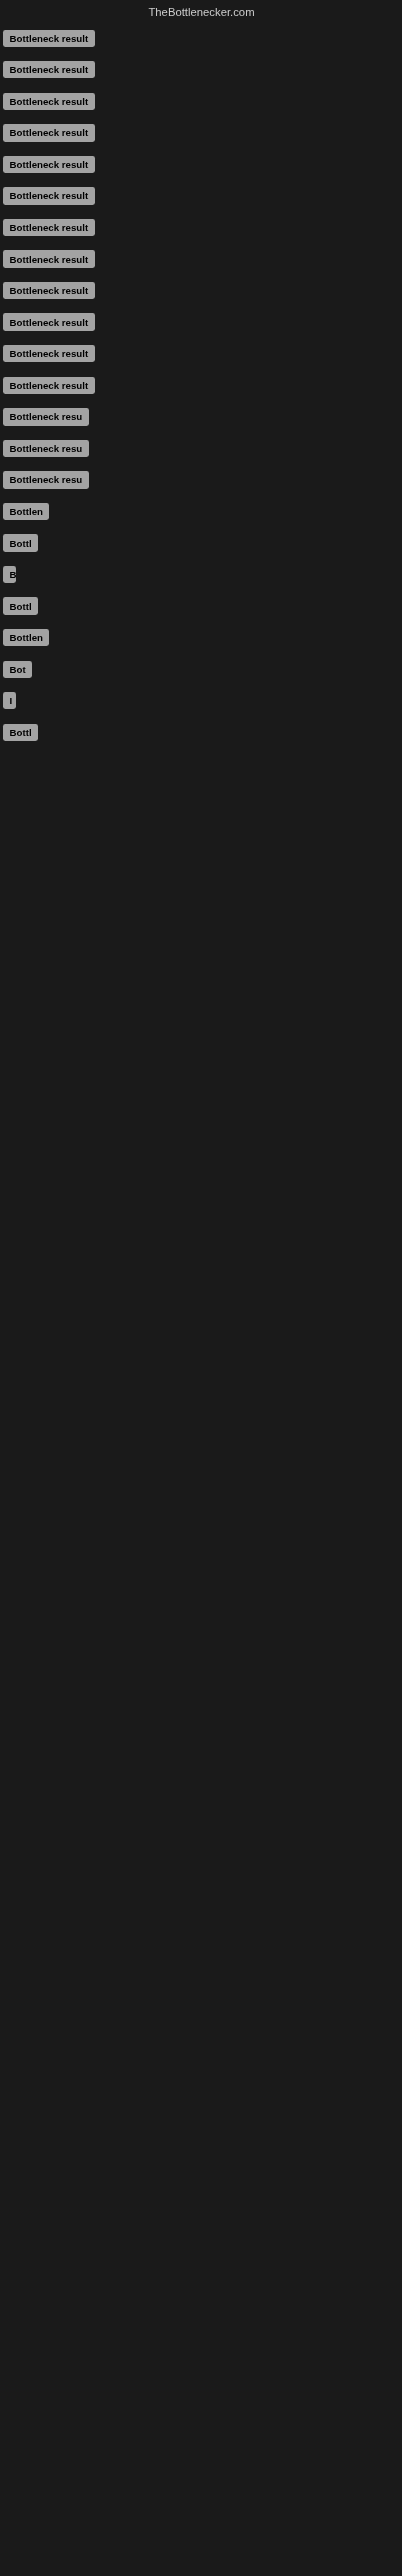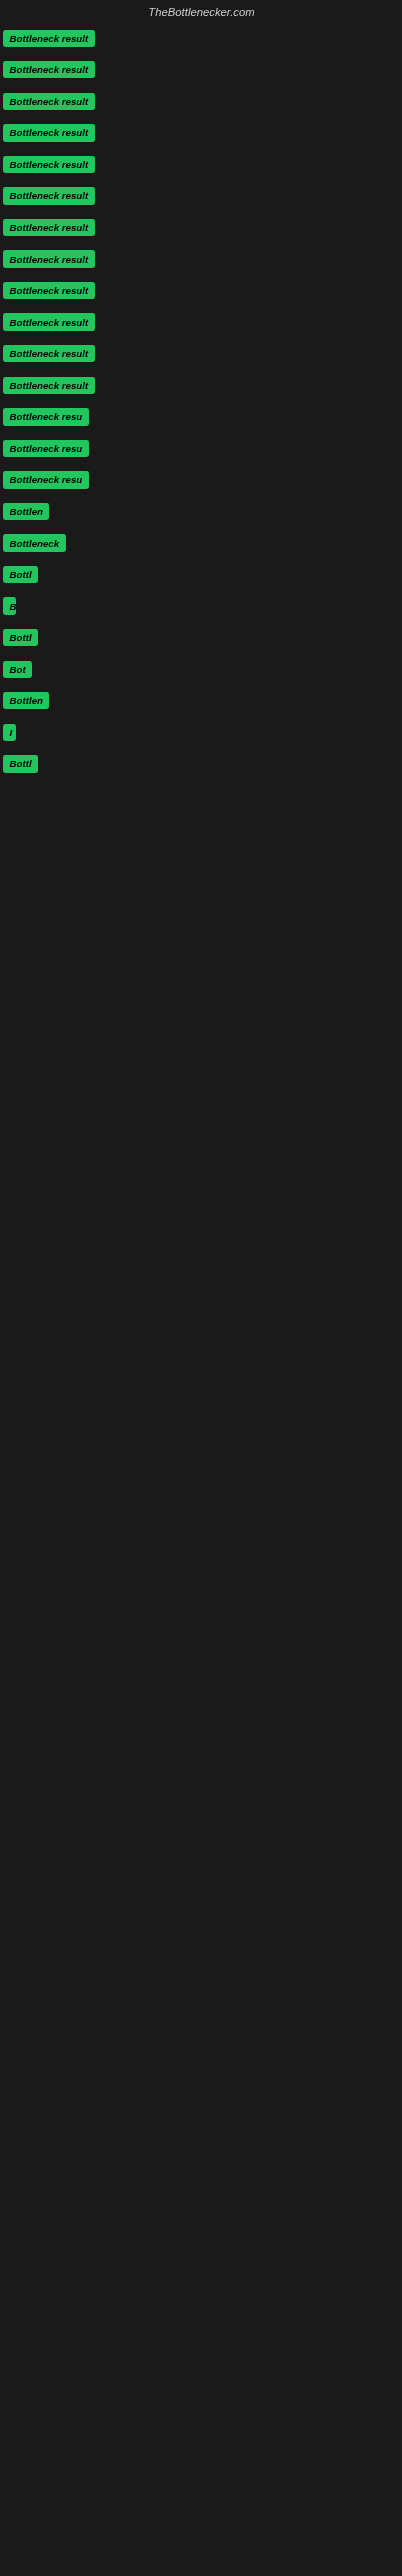--- a/index.html
+++ b/index.html
@@ -1,36 +1,35 @@
 <!DOCTYPE html>
 <html style="font-size:13px"><head>
   <meta charset="utf-8">
   <style>
     * {
       margin: 0;
       padding: 0;
       box-sizing: border-box;
-      font-style: italic;
     }
     body {
       width: 403px;
       min-height: 2576px;
       background-color: #1a1a1a;
       font-family: Arial, sans-serif;
       position: relative;
     }
     .site-header {
       text-align: center;
       padding: 6.4px 0 3.2px 0;
       color: #cccccc;
       font-size: 11.3px;
     }
     .bottleneck-badge {
       display: inline-block;
-      background-color: #22c55e;
+      background-color: #a3a3a3;
       color: #000;
       font-size: 9.7px;
       font-weight: bold;
       padding: 3.2px 6.4px;
       border-radius: 2.4px;
       white-space: nowrap;
       overflow: hidden;
     }
     .result-row {
       margin: 4.8px 0 4.8px 0;
@@ -54,22 +53,21 @@
     <div class="result-row"><span class="bottleneck-badge" style="max-width: 129px;">Bottleneck result</span></div>
     <div class="result-row"><span class="bottleneck-badge" style="max-width: 129px;">Bottleneck result</span></div>
     <div class="result-row"><span class="bottleneck-badge" style="max-width: 129px;">Bottleneck result</span></div>
     <div class="result-row"><span class="bottleneck-badge" style="max-width: 129px;">Bottleneck result</span></div>
     <div class="result-row"><span class="bottleneck-badge" style="max-width: 129px;">Bottleneck result</span></div>
     <div class="result-row"><span class="bottleneck-badge" style="max-width: 129px;">Bottleneck result</span></div>
     <div class="result-row"><span class="bottleneck-badge" style="max-width: 105px;">Bottleneck resu</span></div>
     <div class="result-row"><span class="bottleneck-badge" style="max-width: 105px;">Bottleneck resu</span></div>
     <div class="result-row"><span class="bottleneck-badge" style="max-width: 105px;">Bottleneck resu</span></div>
     <div class="result-row"><span class="bottleneck-badge" style="max-width: 48px;">Bottlen</span></div>
-    <div class="result-row"><span class="bottleneck-badge" style="max-width: 72px;">Bottleneck</span></div>
     <div class="result-row"><span class="bottleneck-badge" style="max-width: 40px;">Bottl</span></div>
     <div class="result-row"><span class="bottleneck-badge" style="max-width: 13px;">B</span></div>
     <div class="result-row"><span class="bottleneck-badge" style="max-width: 40px;">Bottl</span></div>
+    <div class="result-row"><span class="bottleneck-badge" style="max-width: 52px;">Bottlen</span></div>
     <div class="result-row"><span class="bottleneck-badge" style="max-width: 29px;">Bot</span></div>
-    <div class="result-row"><span class="bottleneck-badge" style="max-width: 52px;">Bottlen</span></div>
     <div class="result-row"><span class="bottleneck-badge" style="max-width: 8px;">I</span></div>
     <div class="result-row"><span class="bottleneck-badge" style="max-width: 40px;">Bottl</span></div>
   </div>
 
 
 </body></html>

